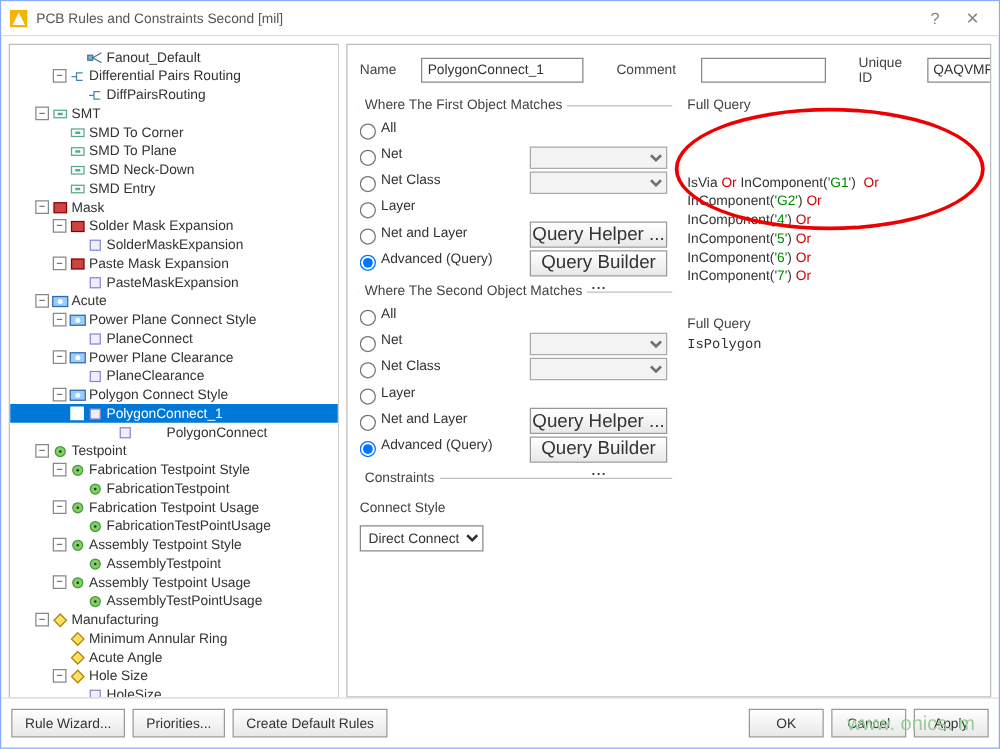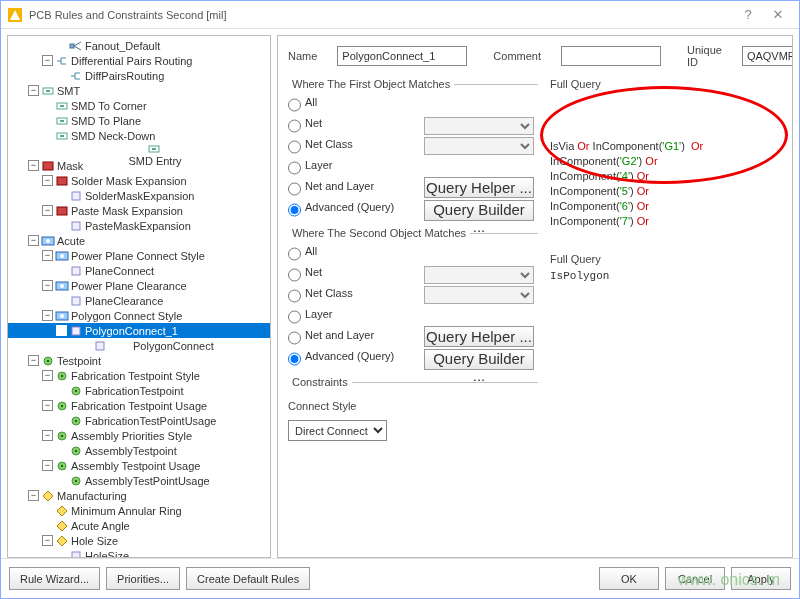--- a/index.html
+++ b/index.html
@@ -121,21 +121,21 @@
       <div class="tn" style="padding-left: 34px;">
         <span class="tog empty"></span>
         <span class="ic">
           <svg width="14" height="12">
             <rect x="2" y="3" width="10" height="6" fill="none" stroke="#5a8"></rect>
             <rect x="5" y="5" width="4" height="2" fill="#5a8"></rect>
           </svg>
         </span>
         <span>SMD Neck-Down</span>
       </div>
-      <div class="tn" style="padding-left: 34px; flex-direction: column;">
+      <div class="tn" style="padding-left: 34px;">
         <span class="tog empty"></span>
         <span class="ic">
           <svg width="14" height="12">
             <rect x="2" y="3" width="10" height="6" fill="none" stroke="#5a8"></rect>
             <rect x="5" y="5" width="4" height="2" fill="#5a8"></rect>
           </svg>
         </span>
         <span>SMD Entry</span>
       </div>
       <div class="tn" style="padding-left: 20px;">
@@ -310,21 +310,21 @@
         <span>FabricationTestPointUsage</span>
       </div>
       <div class="tn" style="padding-left: 34px;">
         <span class="tog">−</span>
         <span class="ic">
           <svg width="14" height="12">
             <circle cx="7" cy="6" r="4" fill="#8c6" stroke="#494"></circle>
             <circle cx="7" cy="6" r="1" fill="#040"></circle>
           </svg>
         </span>
-        <span>Assembly Priorities Style</span>
+        <span>Assembly Testpoint Style</span>
       </div>
       <div class="tn" style="padding-left: 48px;">
         <span class="tog empty"></span>
         <span class="ic">
           <svg width="14" height="12">
             <circle cx="7" cy="6" r="4" fill="#8c6" stroke="#494"></circle>
             <circle cx="7" cy="6" r="1" fill="#040"></circle>
           </svg>
         </span>
         <span>AssemblyTestpoint</span>

